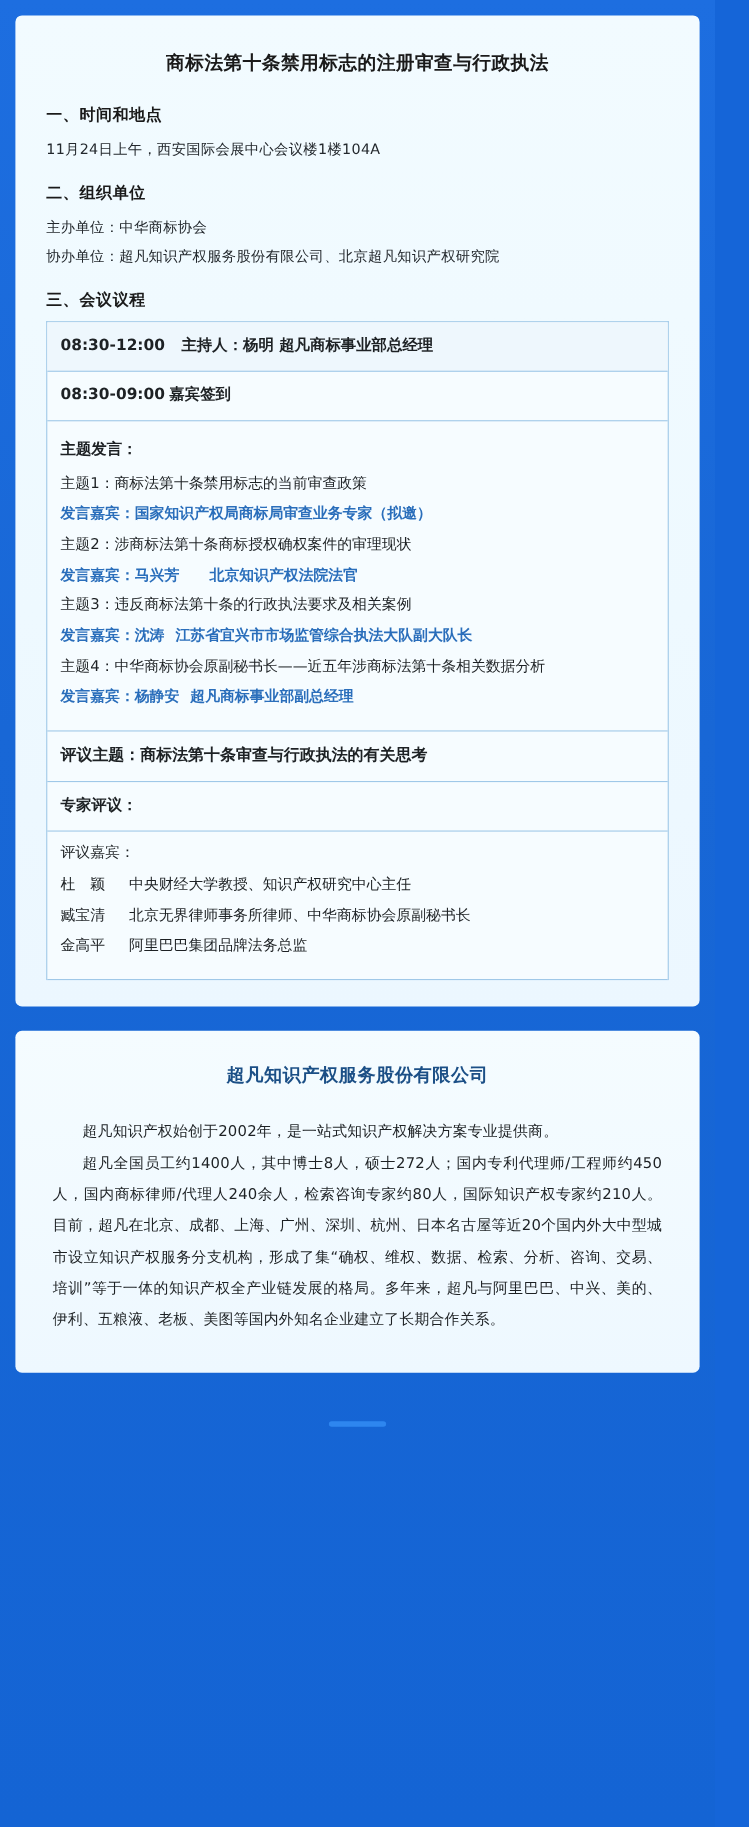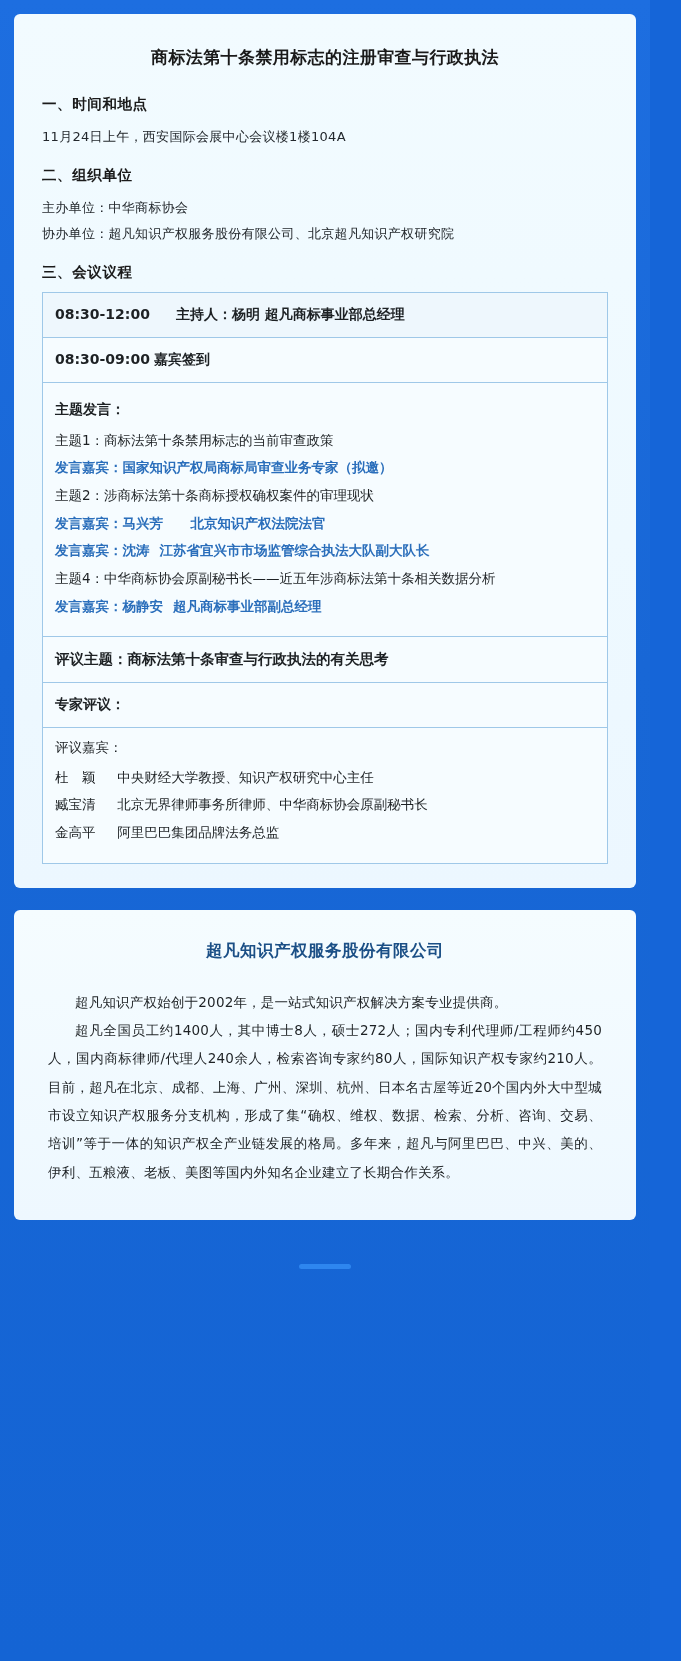--- a/index.html
+++ b/index.html
@@ -72,21 +72,21 @@
   .row.intro {
     padding: 14px 16px 16px 16px;
     line-height: 2.1;
     text-indent: 26px;
     text-align: justify;
     font-size: 13.5px;
   }
   .row.host {
     display: flex;
     align-items: baseline;
-    gap: 26px;
+    gap: 15px;
     background: #eef7fd;
     font-weight: bold;
     font-size: 14px;
   }
   .row.time-row {
     display: flex;
     align-items: baseline;
     gap: 4px;
     font-weight: bold;
     font-size: 14px;
@@ -198,20 +198,21 @@
         <div class="item">主题1：商标法第十条禁用标志的当前审查政策</div>
         <div class="item blue">
           <span>发言嘉宾：</span><span>国家知识产权局商标局审查业务专家（拟邀）</span>
         </div>
 
         <div class="item">主题2：涉商标法第十条商标授权确权案件的审理现状</div>
         <div class="item blue">
           <span>发言嘉宾：</span><span class="guest-name">马兴芳</span><span class="sp"></span><span>北京知识产权法院法官</span>
         </div>
 
+        <div class="item">主题3：违反商标法第十条的行政执法要求及相关案例</div>
         <div class="item blue">
           <span>发言嘉宾：</span><span>沈涛</span><span class="sp"></span><span>江苏省宜兴市市场监管综合执法大队副大队长</span>
         </div>
 
         <div class="item">主题4：中华商标协会原副秘书长——近五年涉商标法第十条相关数据分析</div>
         <div class="item blue">
           <span>发言嘉宾：</span><span>杨静安</span><span class="sp"></span><span>超凡商标事业部副总经理</span>
         </div>
       </div>
 

